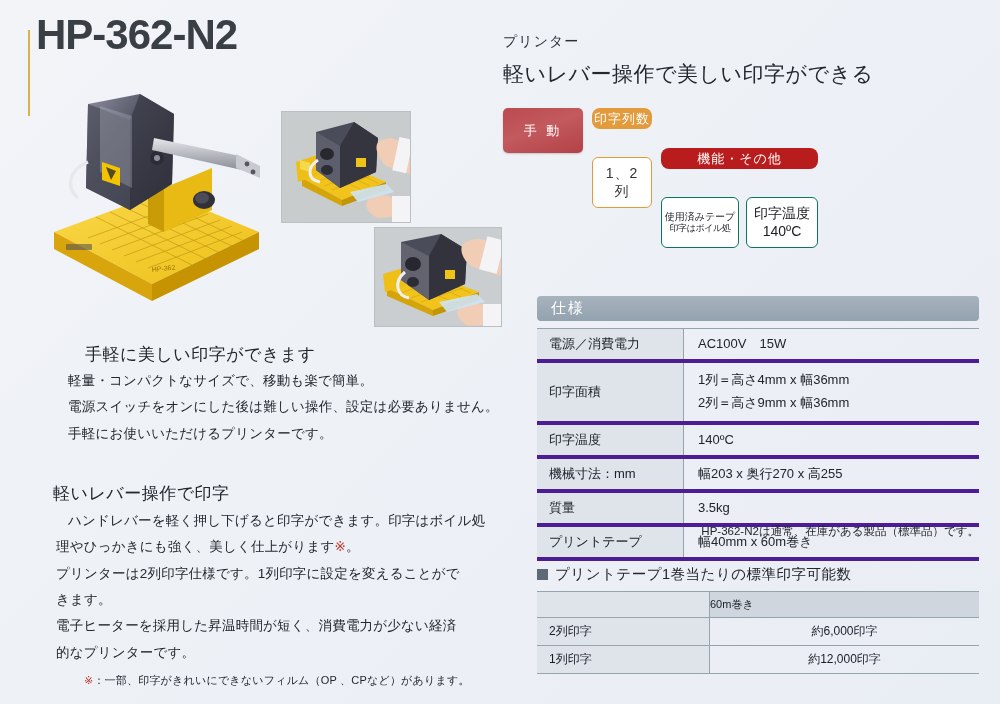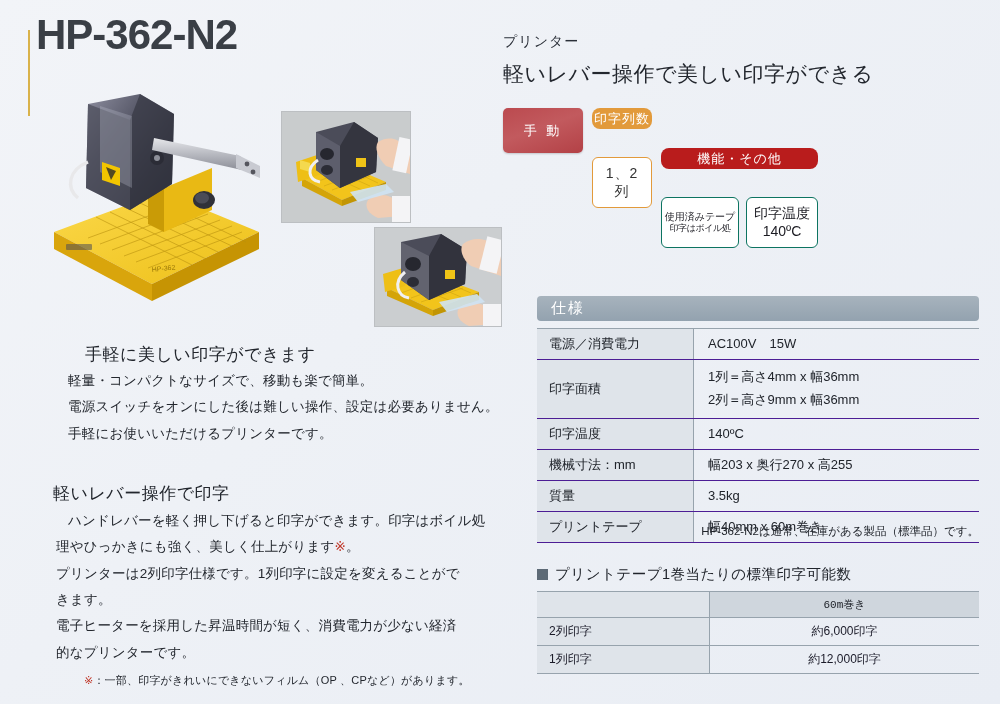--- a/index.html
+++ b/index.html
@@ -63,39 +63,39 @@
   .kome{color:#c0392b;}
 
   
   .spec-wrap{position:absolute;left:537px;top:296px;width:442px;}
   .spec-head{
     height:25px;background:linear-gradient(180deg,#a7b3bd 0%,#93a2af 100%);
     border-radius:4px;color:#fff;font-size:15px;display:flex;align-items:center;
     padding-left:14px;letter-spacing:2px;
   }
   table.spec{width:100%;border-collapse:collapse;margin-top:7px;font-size:13px;}
-  table.spec td{border-top:1px solid #97a3ad;border-bottom:1px solid #4c1d95;padding:6px 12px;}
+  table.spec td{border-top:1px solid #97a3ad;border-bottom:4px solid #4c1d95;padding:6px 2px;}
   table.spec tr td:first-child{
     width:132px;background:#dfe4ea;padding-left:12px;color:#20242b;
     border-right:1px solid #97a3ad;
   }
   table.spec tr td:last-child{padding-left:14px;color:#20242b;background:transparent;}
   .two-line div{line-height:1.75;}
   .spec-note{position:absolute;left:537px;top:524px;width:442px;text-align:right;
              font-size:11.5px;color:#20242b;}
 
   
   .tape-title{position:absolute;left:537px;top:565px;font-size:14.5px;color:#20242b;
               display:flex;align-items:center;gap:7px;letter-spacing:0.5px;}
   .sq{width:11px;height:11px;background:#5d6a76;display:inline-block;}
   table.tape{position:absolute;left:537px;top:591px;width:442px;border-collapse:collapse;font-size:12px;}
   table.tape th,table.tape td{border-top:1px solid #97a3ad;border-bottom:1px solid #97a3ad;
       padding:5px 0;font-weight:normal;}
   table.tape th.blank{width:160px;background:#dfe4ea;border-right:1px solid #97a3ad;}
-  table.tape th.m60{background:#cfd6dd;text-align:center;color:#20242b;font-size:11px;font-family:Liberation Mono, monospace;}
+  table.tape th.m60{background:#cfd6dd;text-align:left;color:#20242b;font-size:11px;}
   table.tape td.lbl{width:160px;background:#dfe4ea;padding-left:12px;border-right:1px solid #97a3ad;}
   table.tape td.val{text-align:center;}
 </style>
 </head>
 <body>
 
 <div class="page">
 
   <div class="rule-v"></div>
   <div class="rule-h"></div>

